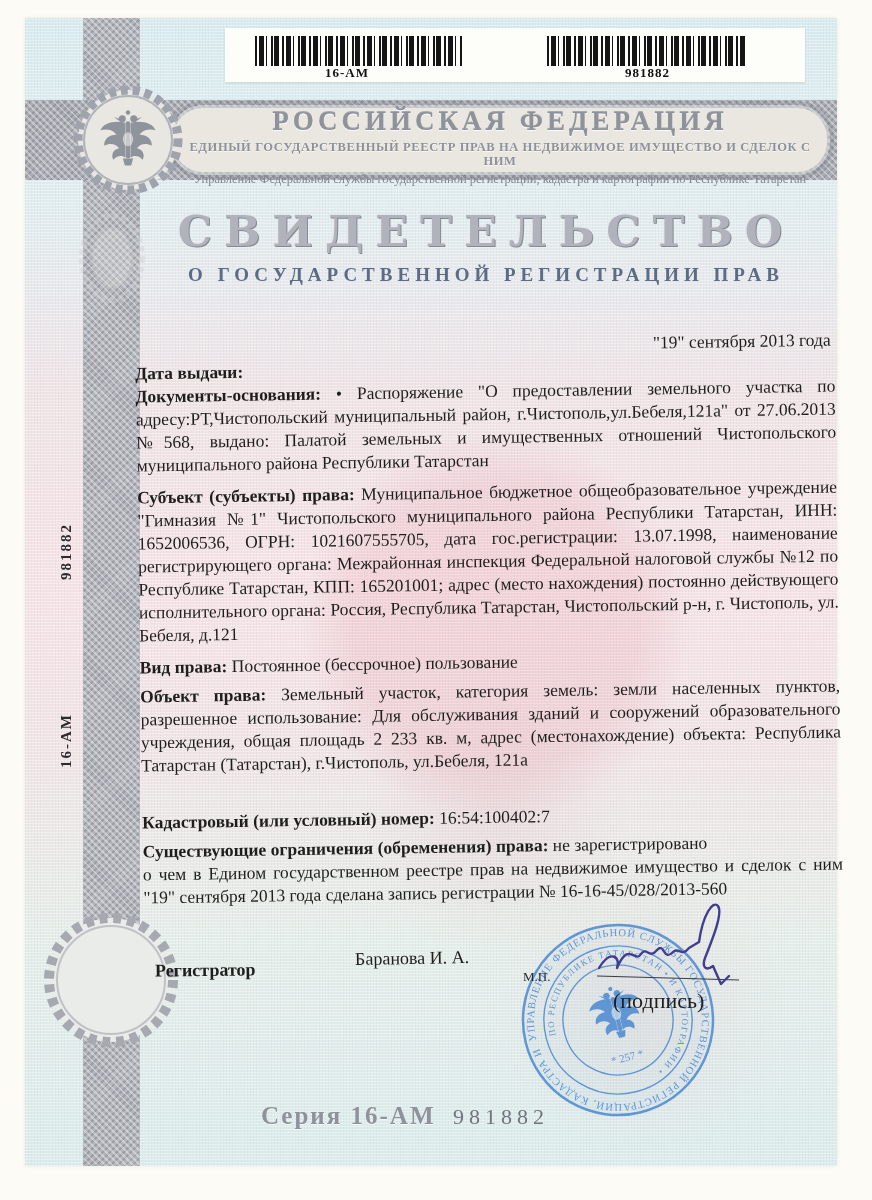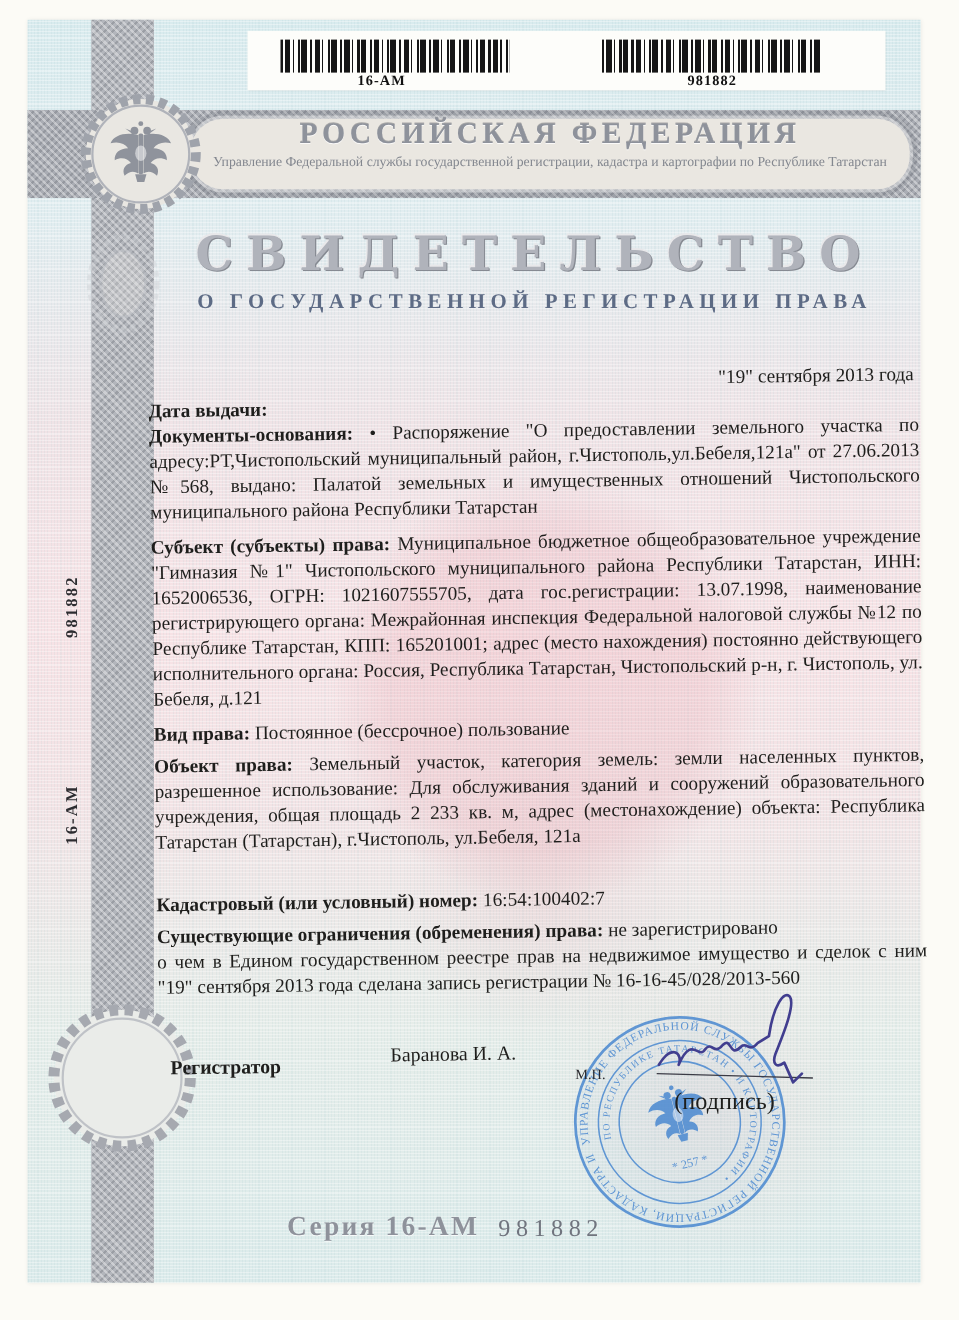--- a/index.html
+++ b/index.html
@@ -176,25 +176,26 @@
 
   <div class="barcode-strip">
     <div class="barcode bc-left"></div>
     <div class="barcode bc-right"></div>
     <div class="bc-label bcl-left">16-АМ</div>
     <div class="bc-label bcl-right">981882</div>
   </div>
 
   <div class="header-text">
     <div class="hdr-country">РОССИЙСКАЯ ФЕДЕРАЦИЯ</div>
+    <div class="hdr-registry">ЕДИНЫЙ ГОСУДАРСТВЕННЫЙ РЕЕСТР ПРАВ НА НЕДВИЖИМОЕ ИМУЩЕСТВО И СДЕЛОК С НИМ</div>
     <div class="hdr-authority">Управление Федеральной службы государственной регистрации, кадастра и картографии по Республике Татарстан</div>
   </div>
 
   <div class="title">СВИДЕТЕЛЬСТВО</div>
-  <div class="subtitle">О ГОСУДАРСТВЕННОЙ РЕГИСТРАЦИИ ПРАВА</div>
+  <div class="subtitle">О ГОСУДАРСТВЕННОЙ РЕГИСТРАЦИИ ПРАВ</div>
 
   <div class="doc-body">
     <p class="date-value">"19" сентября 2013 года</p>
     <p><b class="lbl">Дата выдачи:</b></p>
     <p class="p-just">
       <b class="lbl">Документы-основания:</b>
       <span>• Распоряжение "О предоставлении земельного участка по адресу:РТ,Чистопольский муниципальный район, г.Чистополь,ул.Бебеля,121а" от 27.06.2013 №568, выдано: Палатой земельных и имущественных отношений Чистопольского муниципального района Республики Татарстан</span>
     </p>
     <p class="p-just mt-md">
       <b class="lbl">Субъект (субъекты) права:</b>

